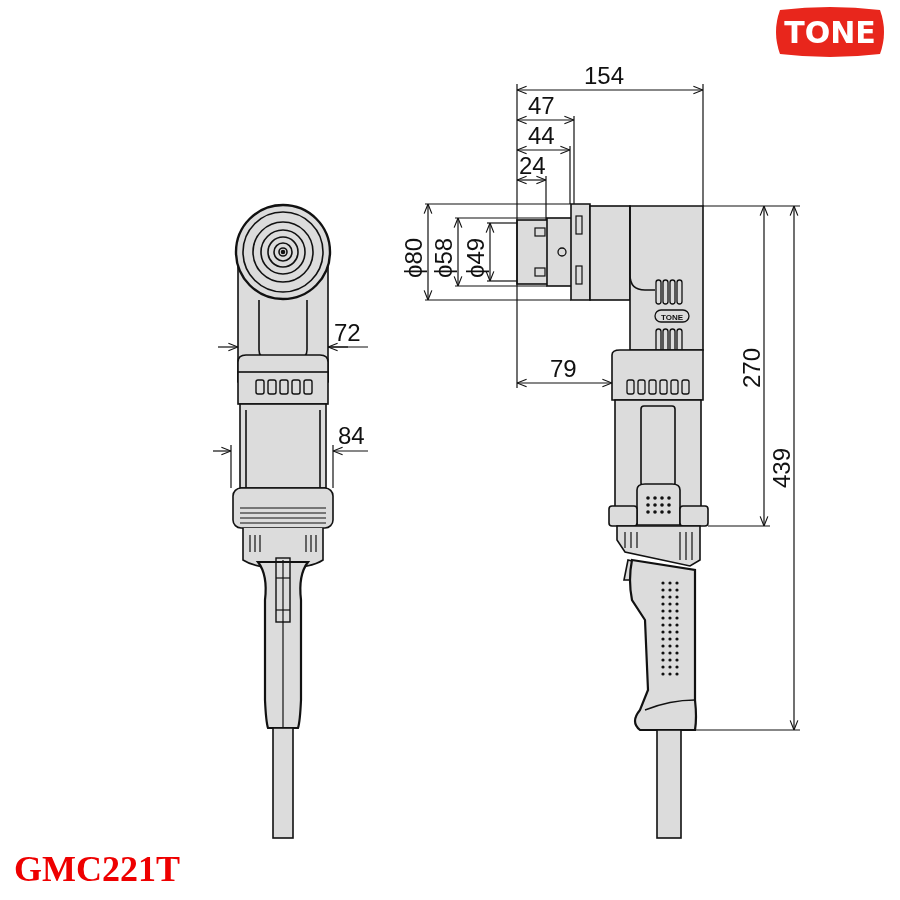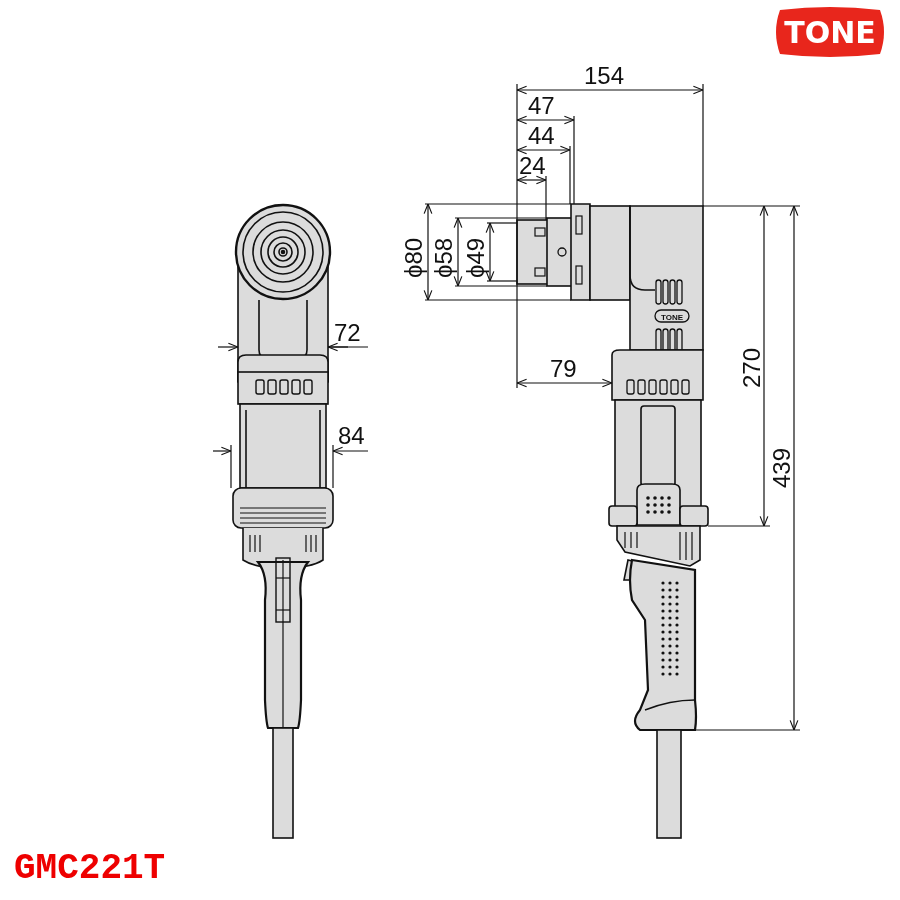--- a/index.html
+++ b/index.html
@@ -1,19 +1,19 @@
 <!DOCTYPE html>
 <html><head>
 <meta charset="utf-8">
 <style>
   html, body { margin:0; padding:0; background:#ffffff; }
   body { width:900px; height:900px; position:relative; overflow:hidden; font-family:"Liberation Sans", sans-serif; }
   .logo { position:absolute; left:770px; top:6px; width:120px; height:52px; }
   .logo-text { position:absolute; left:0; top:0; width:120px; height:52px; display:flex; align-items:center; justify-content:center; color:#ffffff; font-family:"DejaVu Sans", sans-serif; font-weight:bold; font-size:30px; letter-spacing:0px; }
-  .model { position:absolute; left:14px; top:848px; color:#ee0000; font-family:Liberation Mono, monospace; font-weight:bold; font-size:36px; }
+  .model { position:absolute; left:14px; top:848px; color:#ee0000; font-family:Liberation Serif, serif; font-weight:bold; font-size:36px; }
   svg.drawing { position:absolute; left:0; top:0; }
   .dim { font-family:"Liberation Sans", sans-serif; font-size:24px; fill:#111; }
 </style>
 </head>
 <body>
 
 <div class="logo">
   <svg width="120" height="52" viewBox="0 0 120 52">
     <path d="M10,4 Q60,-2 110,4 Q118,26 110,48 Q60,54 10,48 Q2,26 10,4 Z" fill="#e8261c"></path>
   </svg>

